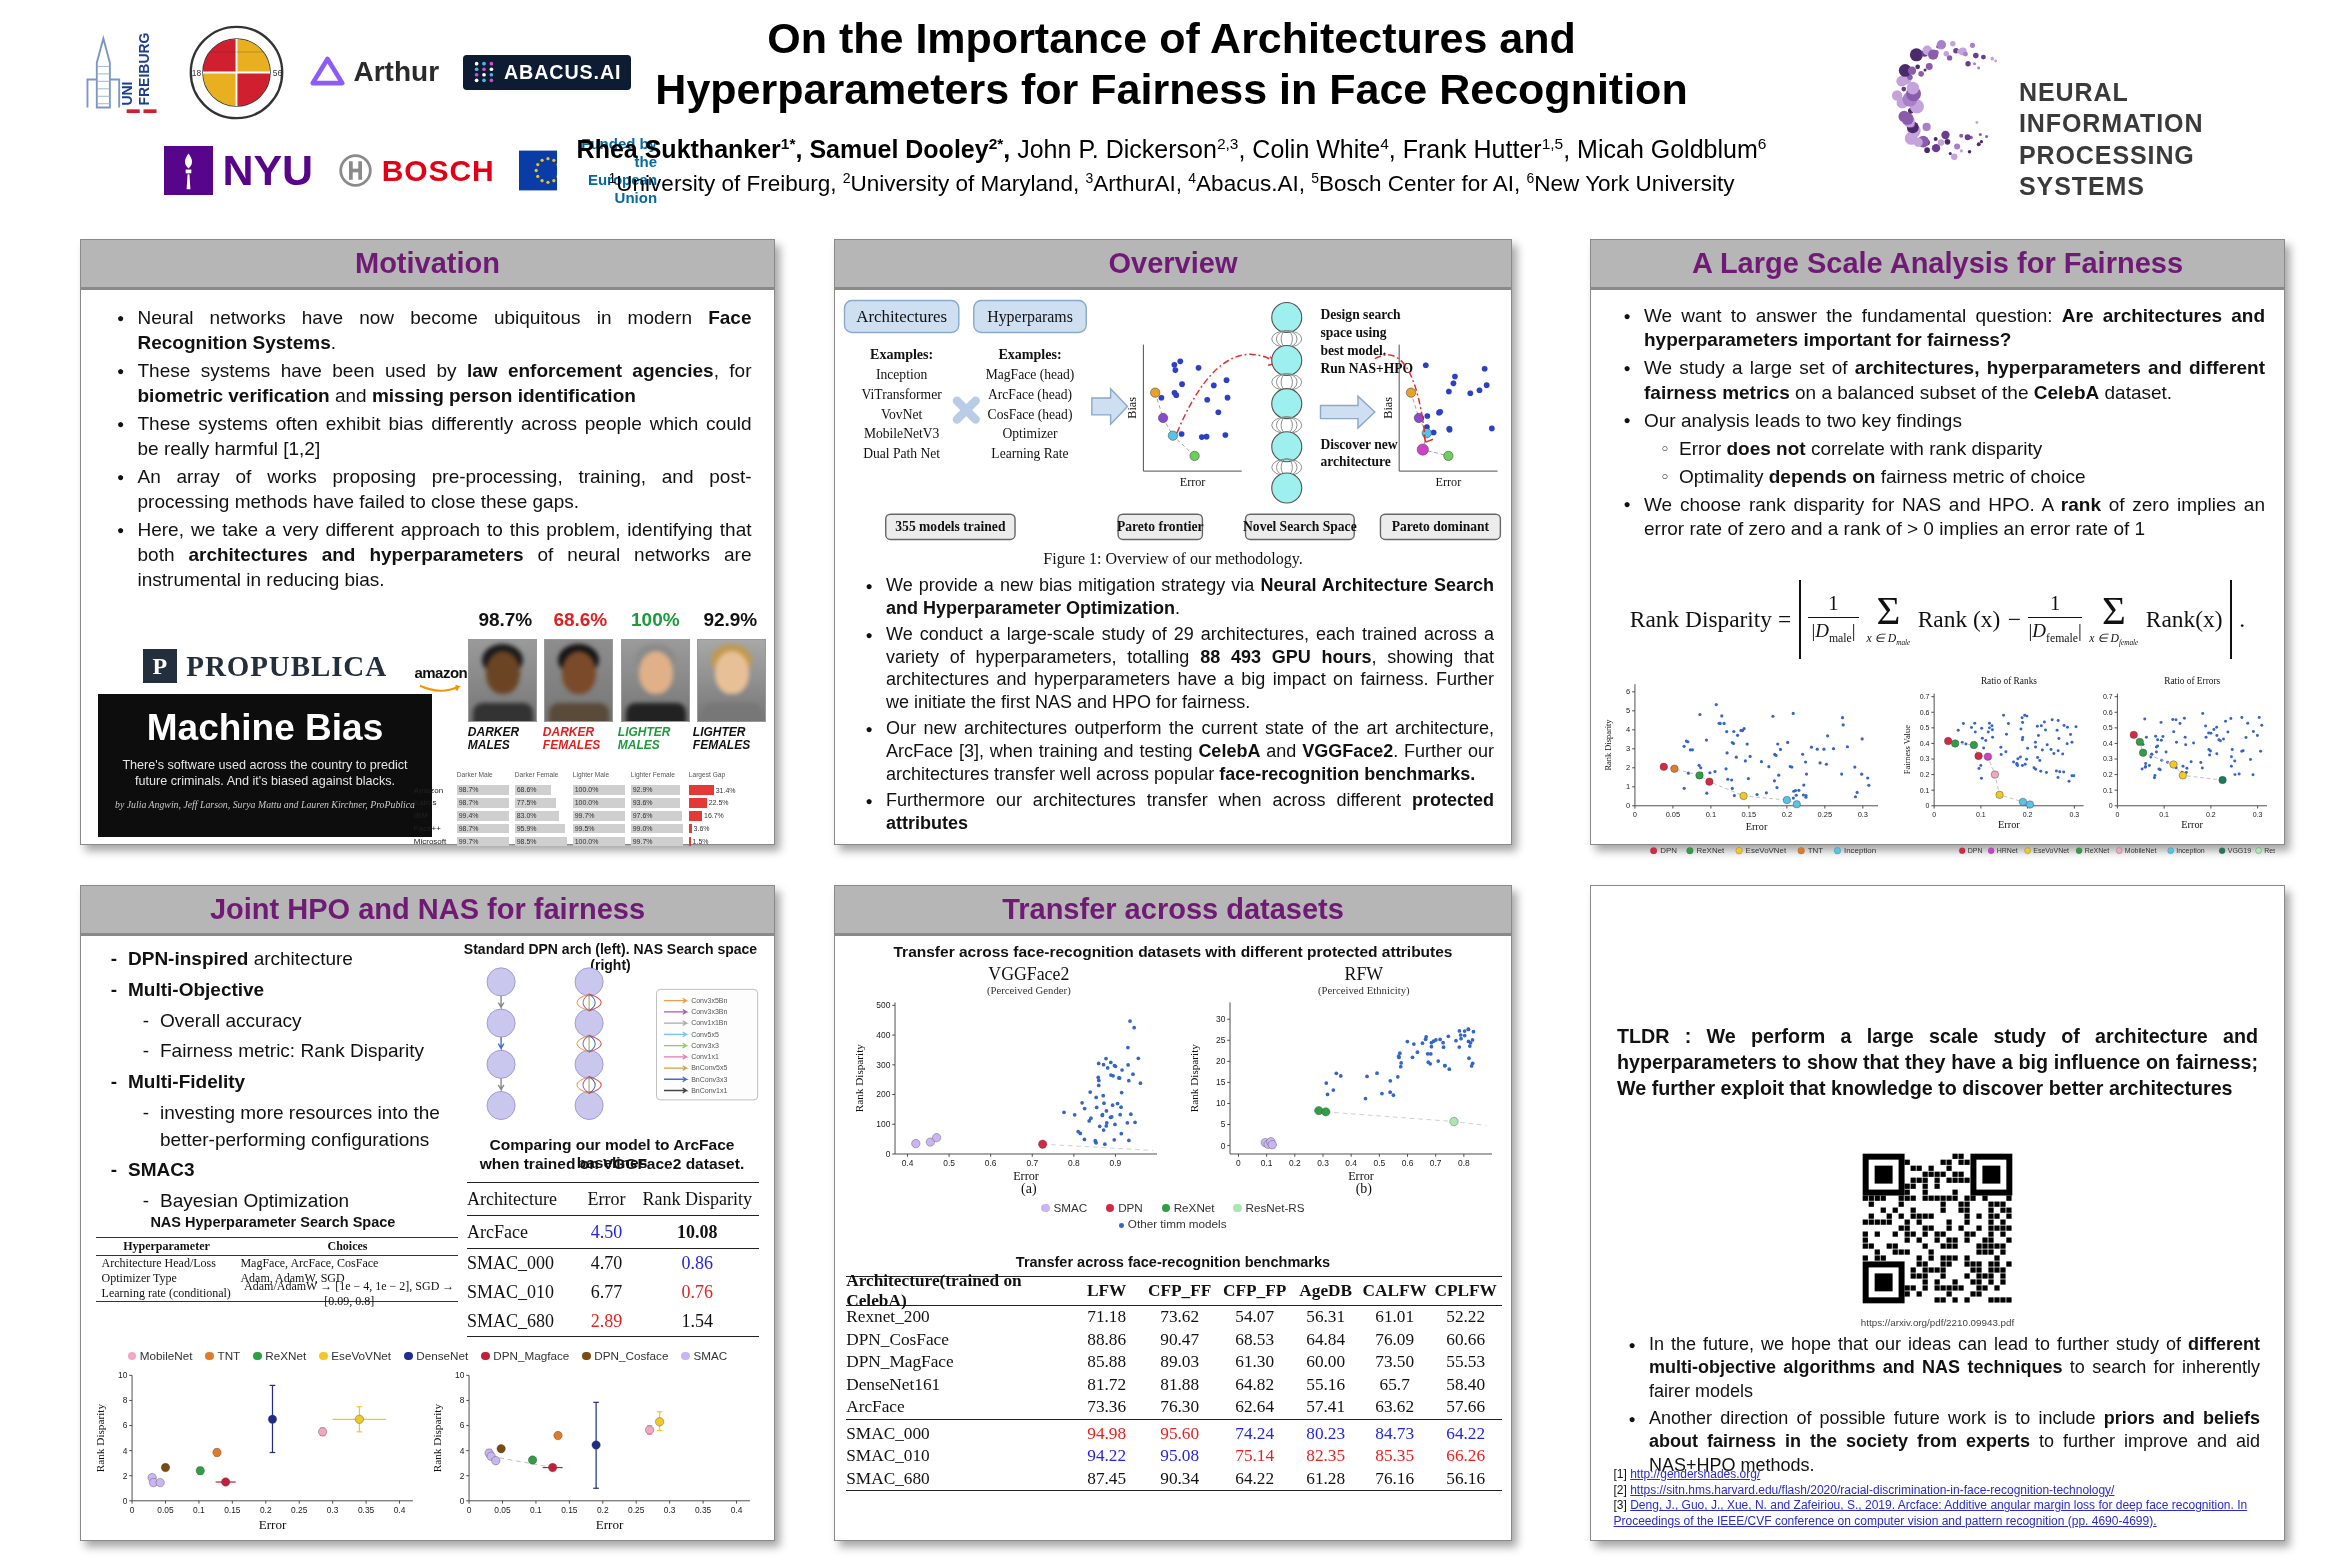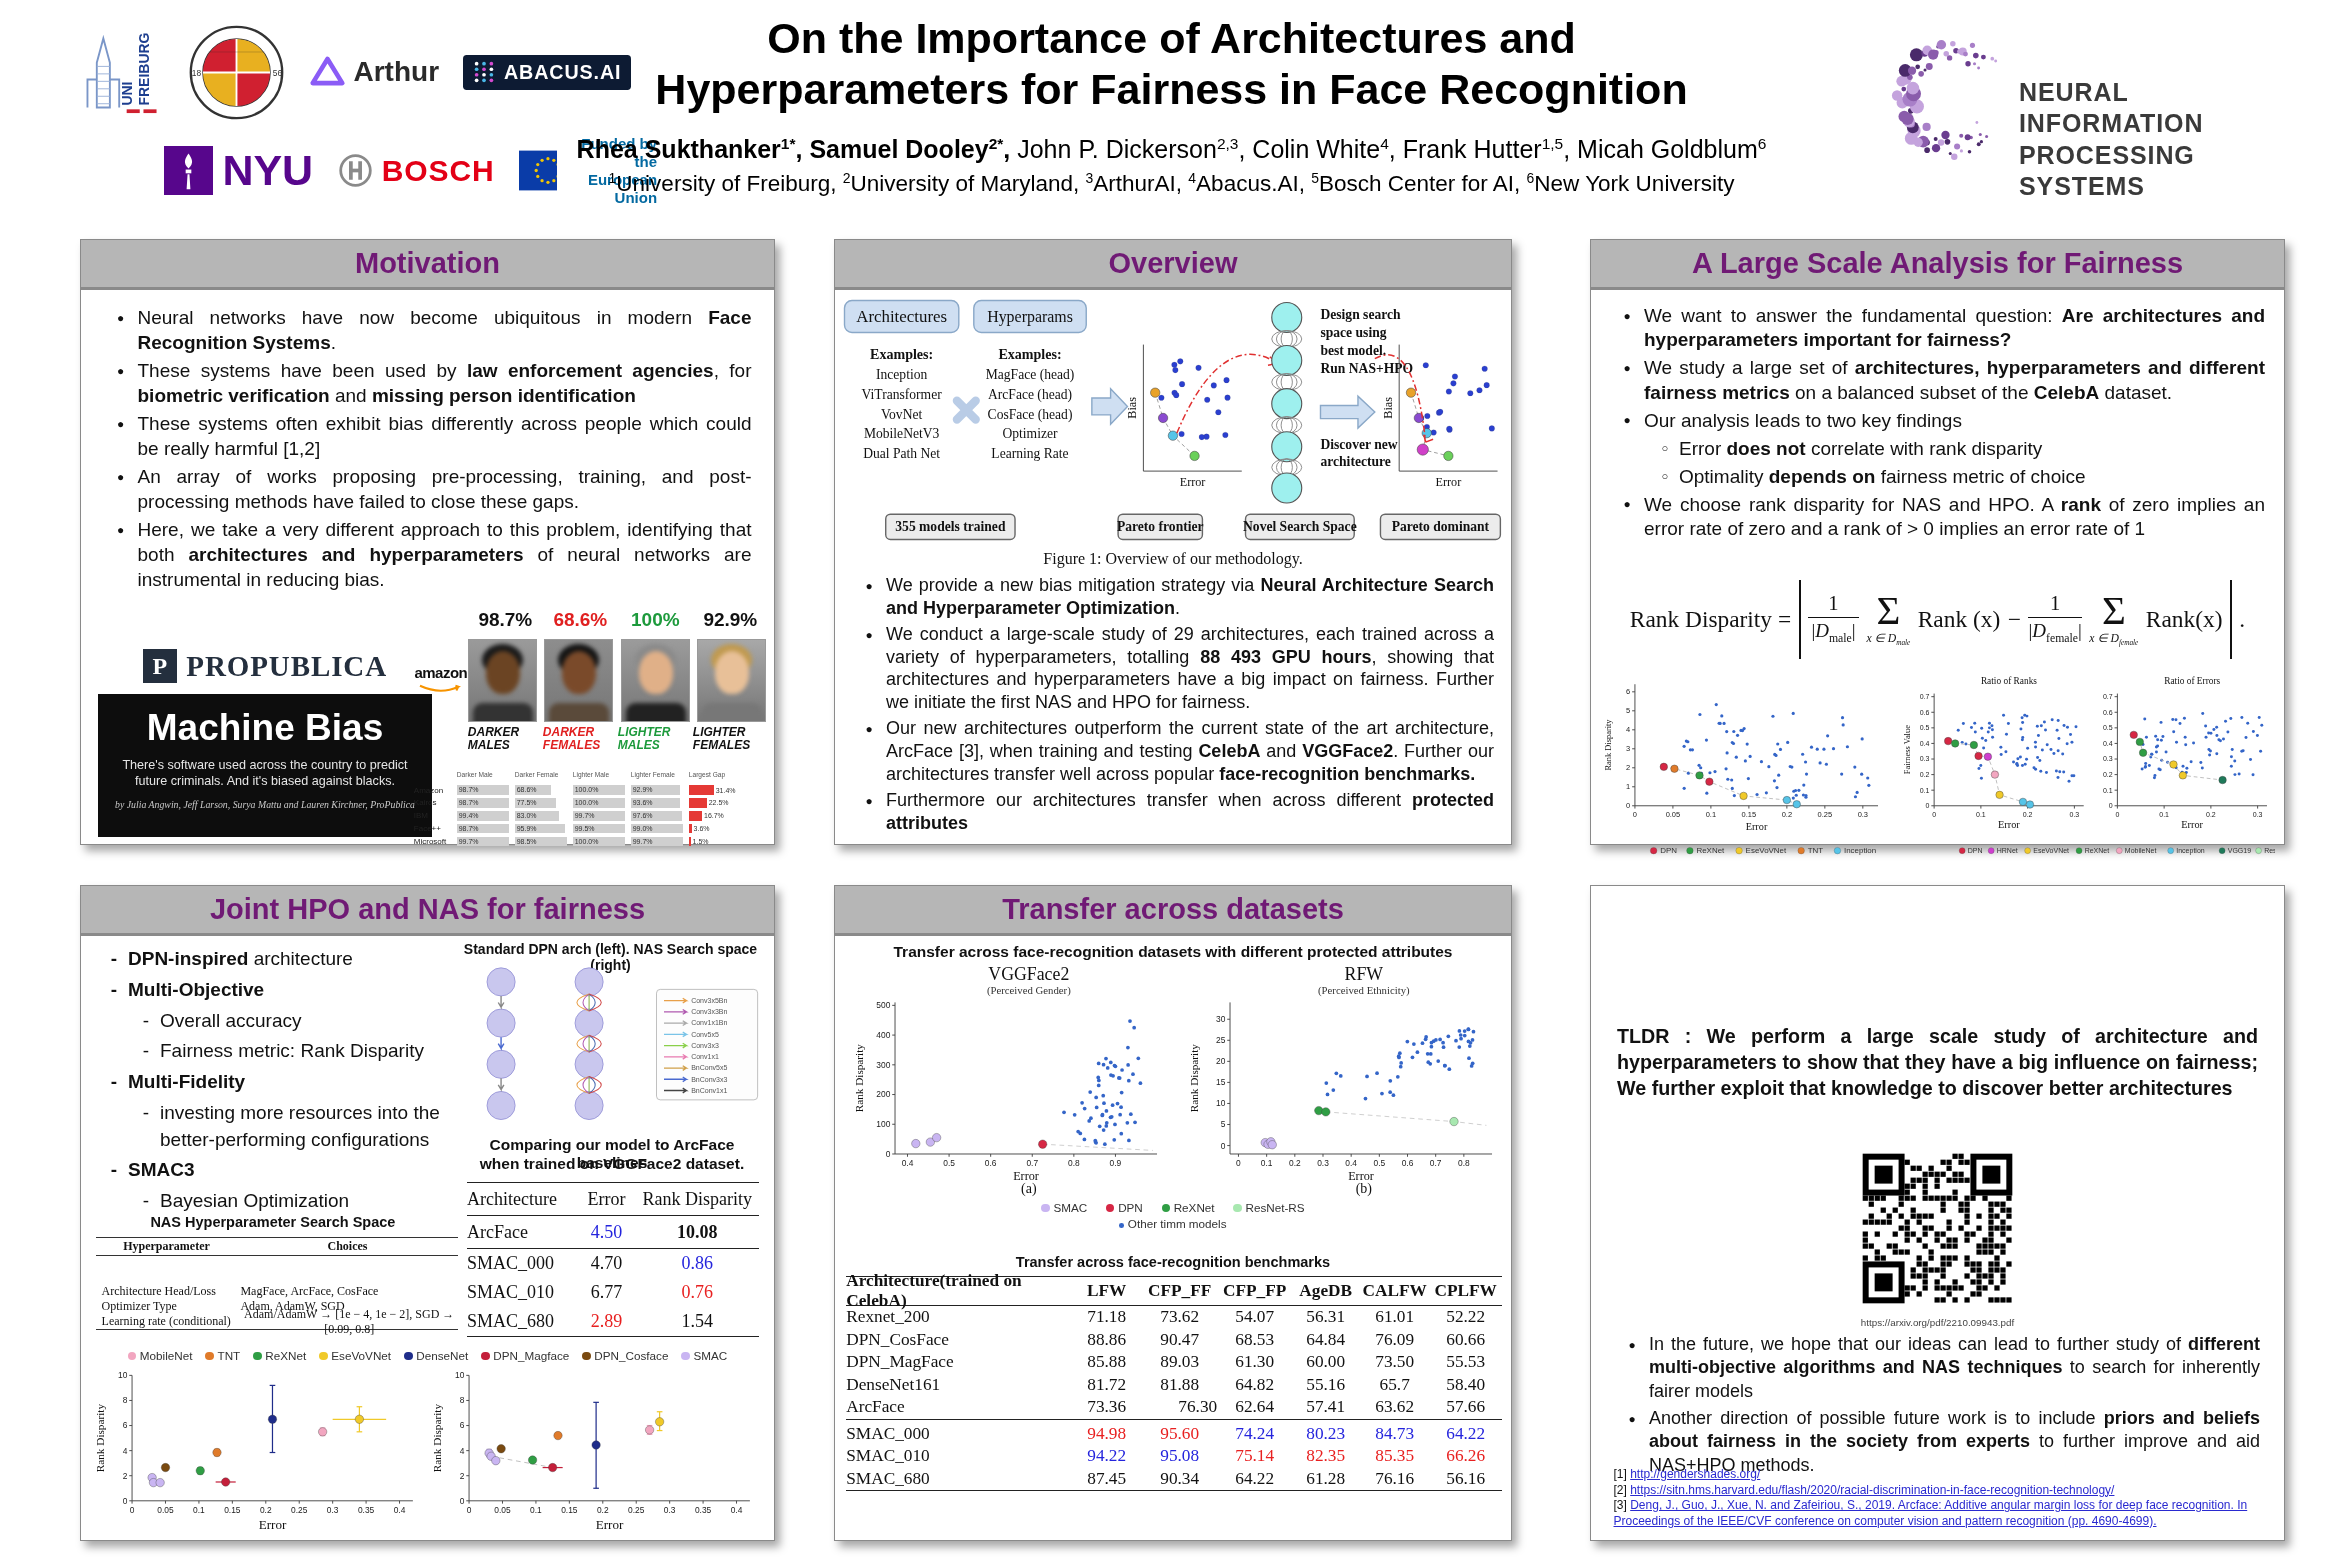--- a/index.html
+++ b/index.html
@@ -1252,21 +1252,21 @@
             <div style="width: 58px; text-align: center; color: rgb(232, 32, 32);">2.89</div>
             <div style="width: 124px; text-align: center;">1.54</div>
           </div>
         </div>
       <div id="p4-space-title">NAS Hyperparameter Search Space</div>
       <div id="p4-space">
           <div class="trow" style="border-top: 1.1px solid rgb(51, 51, 51); border-bottom: 1.1px solid rgb(51, 51, 51); height: 17px; font-weight: bold;">
             <div style="width: 141px; text-align: center;">Hyperparameter</div>
             <div style="width: 221px; text-align: center;">Choices</div>
           </div>
-          <div class="trow" style="height: 15px; margin-top: 28px;">
+          <div class="trow" style="height: 15px;">
             <div style="width: 141px; text-align: left; padding-left: 5.6px;">Architecture Head/Loss</div>
             <div style="width: 221px; text-align: left; padding-left: 0px;">MagFace, ArcFace, CosFace</div>
           </div>
           <div class="trow" style="height: 15px;">
             <div style="width: 141px; text-align: left; padding-left: 5.6px;">Optimizer Type</div>
             <div style="width: 221px; text-align: left; padding-left: 0px;">Adam, AdamW, SGD</div>
           </div>
           <div class="trow" style="height: 15px; border-bottom: 1.1px solid rgb(51, 51, 51);">
             <div style="width: 141px; text-align: left; padding-left: 5.6px;">Learning rate (conditional)</div>
             <div style="width: 221px; text-align: center; padding-left: 0px;">Adam/AdamW → [1e − 4, 1e − 2], SGD → [0.09, 0.8]</div>
@@ -1673,21 +1673,21 @@
             <div style="width: 71px; text-align: center;">81.72</div>
             <div style="width: 75px; text-align: center;">81.88</div>
             <div style="width: 75px; text-align: center;">64.82</div>
             <div style="width: 67px; text-align: center;">55.16</div>
             <div style="width: 71px; text-align: center;">65.7</div>
             <div style="width: 71px; text-align: center;">58.40</div>
           </div>
           <div class="trow" style="height: 22.5px;">
             <div style="width: 225px; text-align: left;">ArcFace</div>
             <div style="width: 71px; text-align: center;">73.36</div>
-            <div style="width: 75px; text-align: right;">76.30</div>
+            <div style="width: 75px; text-align: center;">76.30</div>
             <div style="width: 75px; text-align: center;">62.64</div>
             <div style="width: 67px; text-align: center;">57.41</div>
             <div style="width: 71px; text-align: center;">63.62</div>
             <div style="width: 71px; text-align: center;">57.66</div>
           </div>
           <div class="trow" style="border-top: 1.4px solid rgb(34, 34, 34); height: 2.8px;">
             <div style="width: 225px; text-align: left;"></div>
             <div style="width: 71px; text-align: center;"></div>
             <div style="width: 75px; text-align: center;"></div>
             <div style="width: 75px; text-align: center;"></div>

